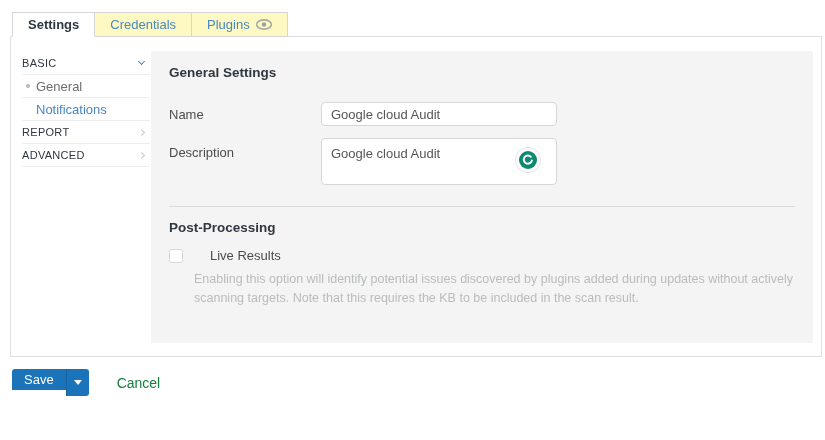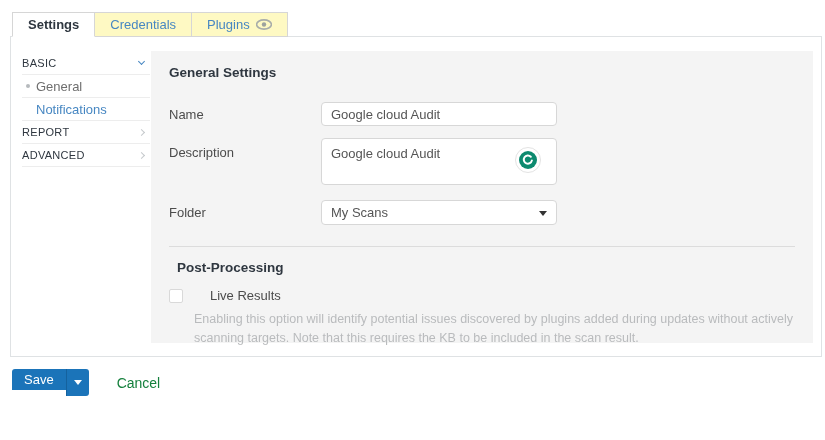--- a/index.html
+++ b/index.html
@@ -82,21 +82,21 @@
     background:#fff; font-size:13px; color:#555; padding:0 24px 0 9px;
     display:flex; align-items:center; position:relative; cursor:pointer;
   }
   .caret-dark {
     position:absolute; right:9px; top:10px; width:0; height:0;
     border-left:4px solid transparent; border-right:4px solid transparent;
     border-top:5px solid #333;
   }
 
   .divider { border-top:1px solid #dcdcdc; margin-top:21px; }
-  .pp-title { margin-top:13px;margin-left:8px; }
+  .pp-title { margin-top:13px; }
   .cb-row { display:flex; align-items:center; margin-top:13px; }
   .checkbox {
     width:14px; height:14px; background:#fff; border:1px solid #d9d9d9;
     border-radius:2px; cursor:pointer;
   }
   .cb-label { font-size:13px; color:#4c4c4c; margin-left:27px; }
   .helper {
     margin-left:25px; margin-top:7px; width:606px;
     font-size:12.5px; line-height:1.5; color:#b9bbbd;
   }
@@ -182,27 +182,20 @@
           <textarea class="desc-textarea" style="">Google cloud Audit</textarea>
           <span class="gram-badge">
             <svg width="18" height="18" viewBox="0 0 18 18">
               <circle cx="9" cy="9" r="9" fill="#0d8a6f"></circle>
               <path d="M11.8 5.7 A4.1 4.1 0 1 0 12.9 9.4" fill="none" stroke="#fff" stroke-width="2" stroke-linecap="round"></path>
             </svg>
           </span>
         </div>
       </div>
 
-      <div class="form-row row-folder">
-        <div class="flabel">Folder</div>
-        <div class="select-box">
-          <span>My Scans</span>
-          <span class="caret-dark"></span>
-        </div>
-      </div>
 
       <div class="divider"></div>
 
       <div class="section-title pp-title">Post-Processing</div>
 
       <div class="cb-row">
         <div class="checkbox"></div>
         <span class="cb-label">Live Results</span>
       </div>
       <div class="helper">Enabling this option will identify potential issues discovered by plugins added during updates without actively scanning targets. Note that this requires the KB to be included in the scan result.</div>

